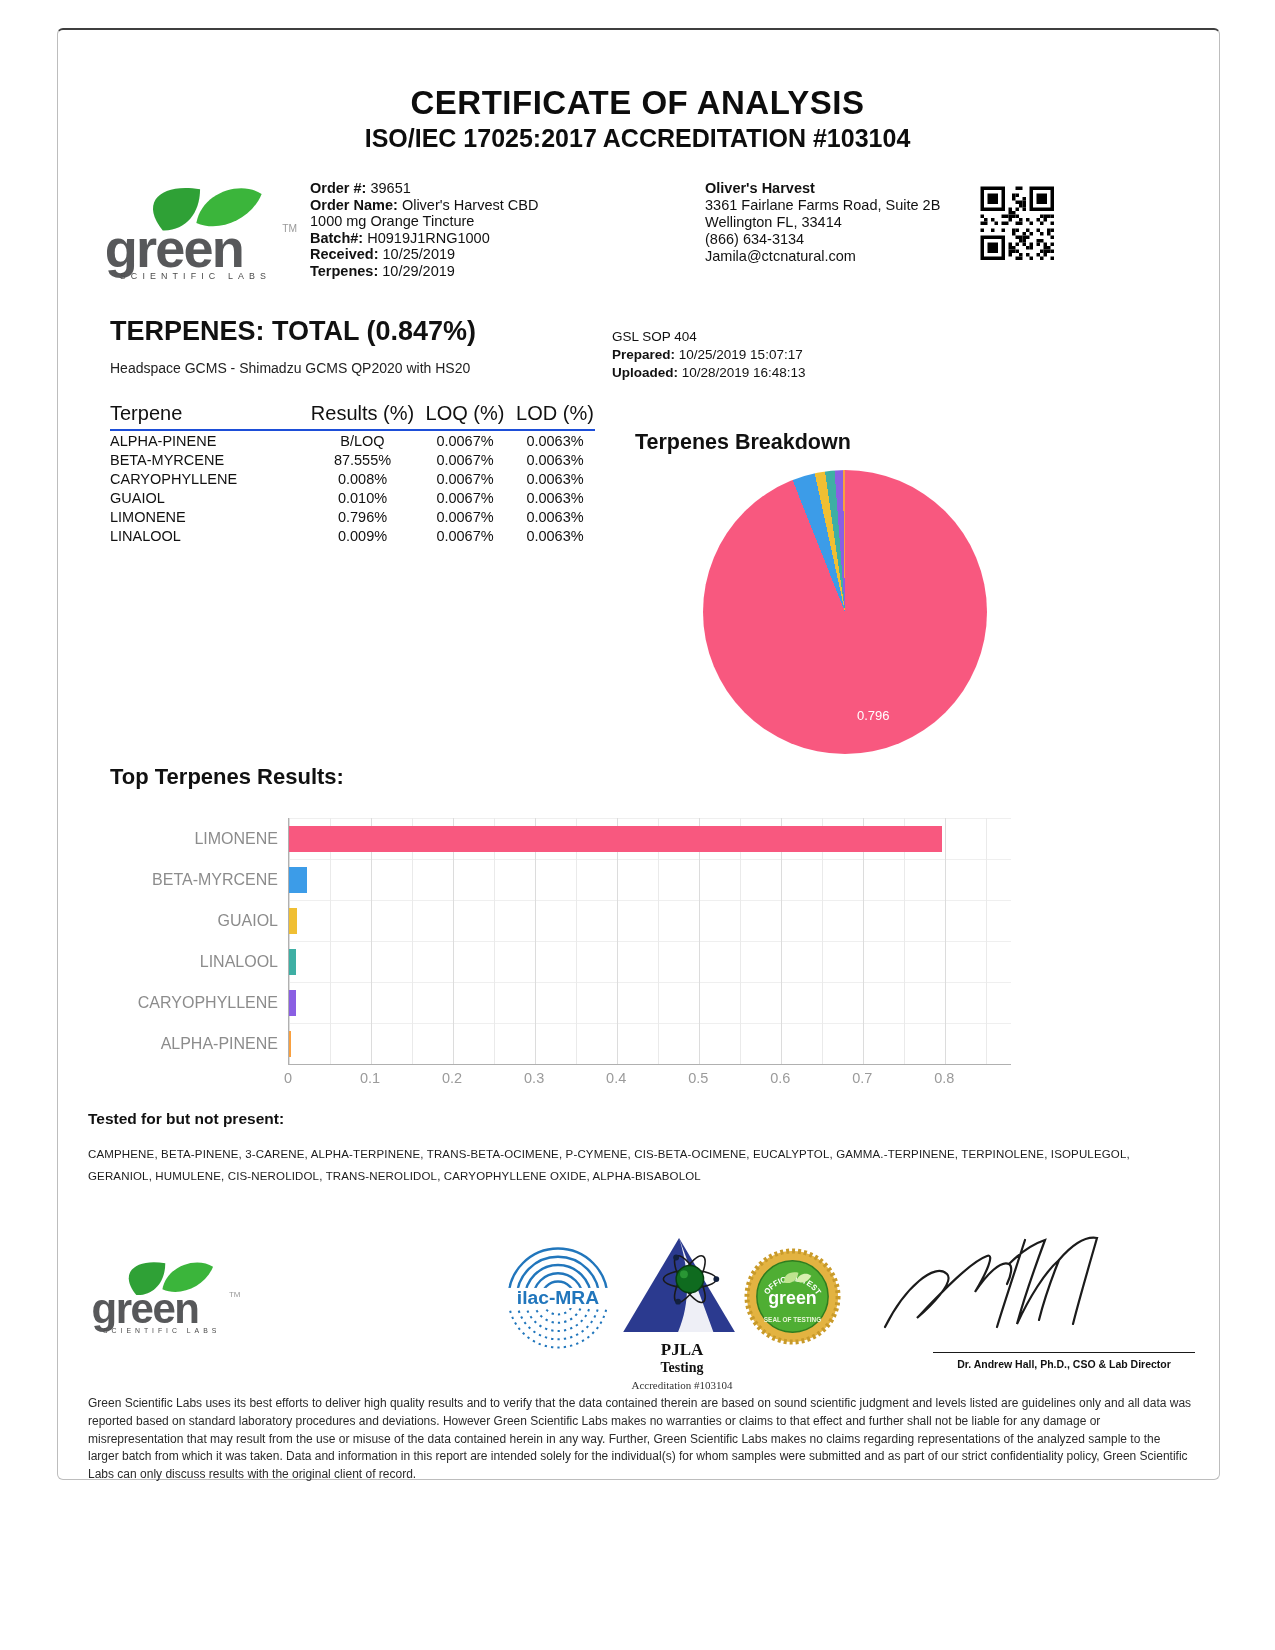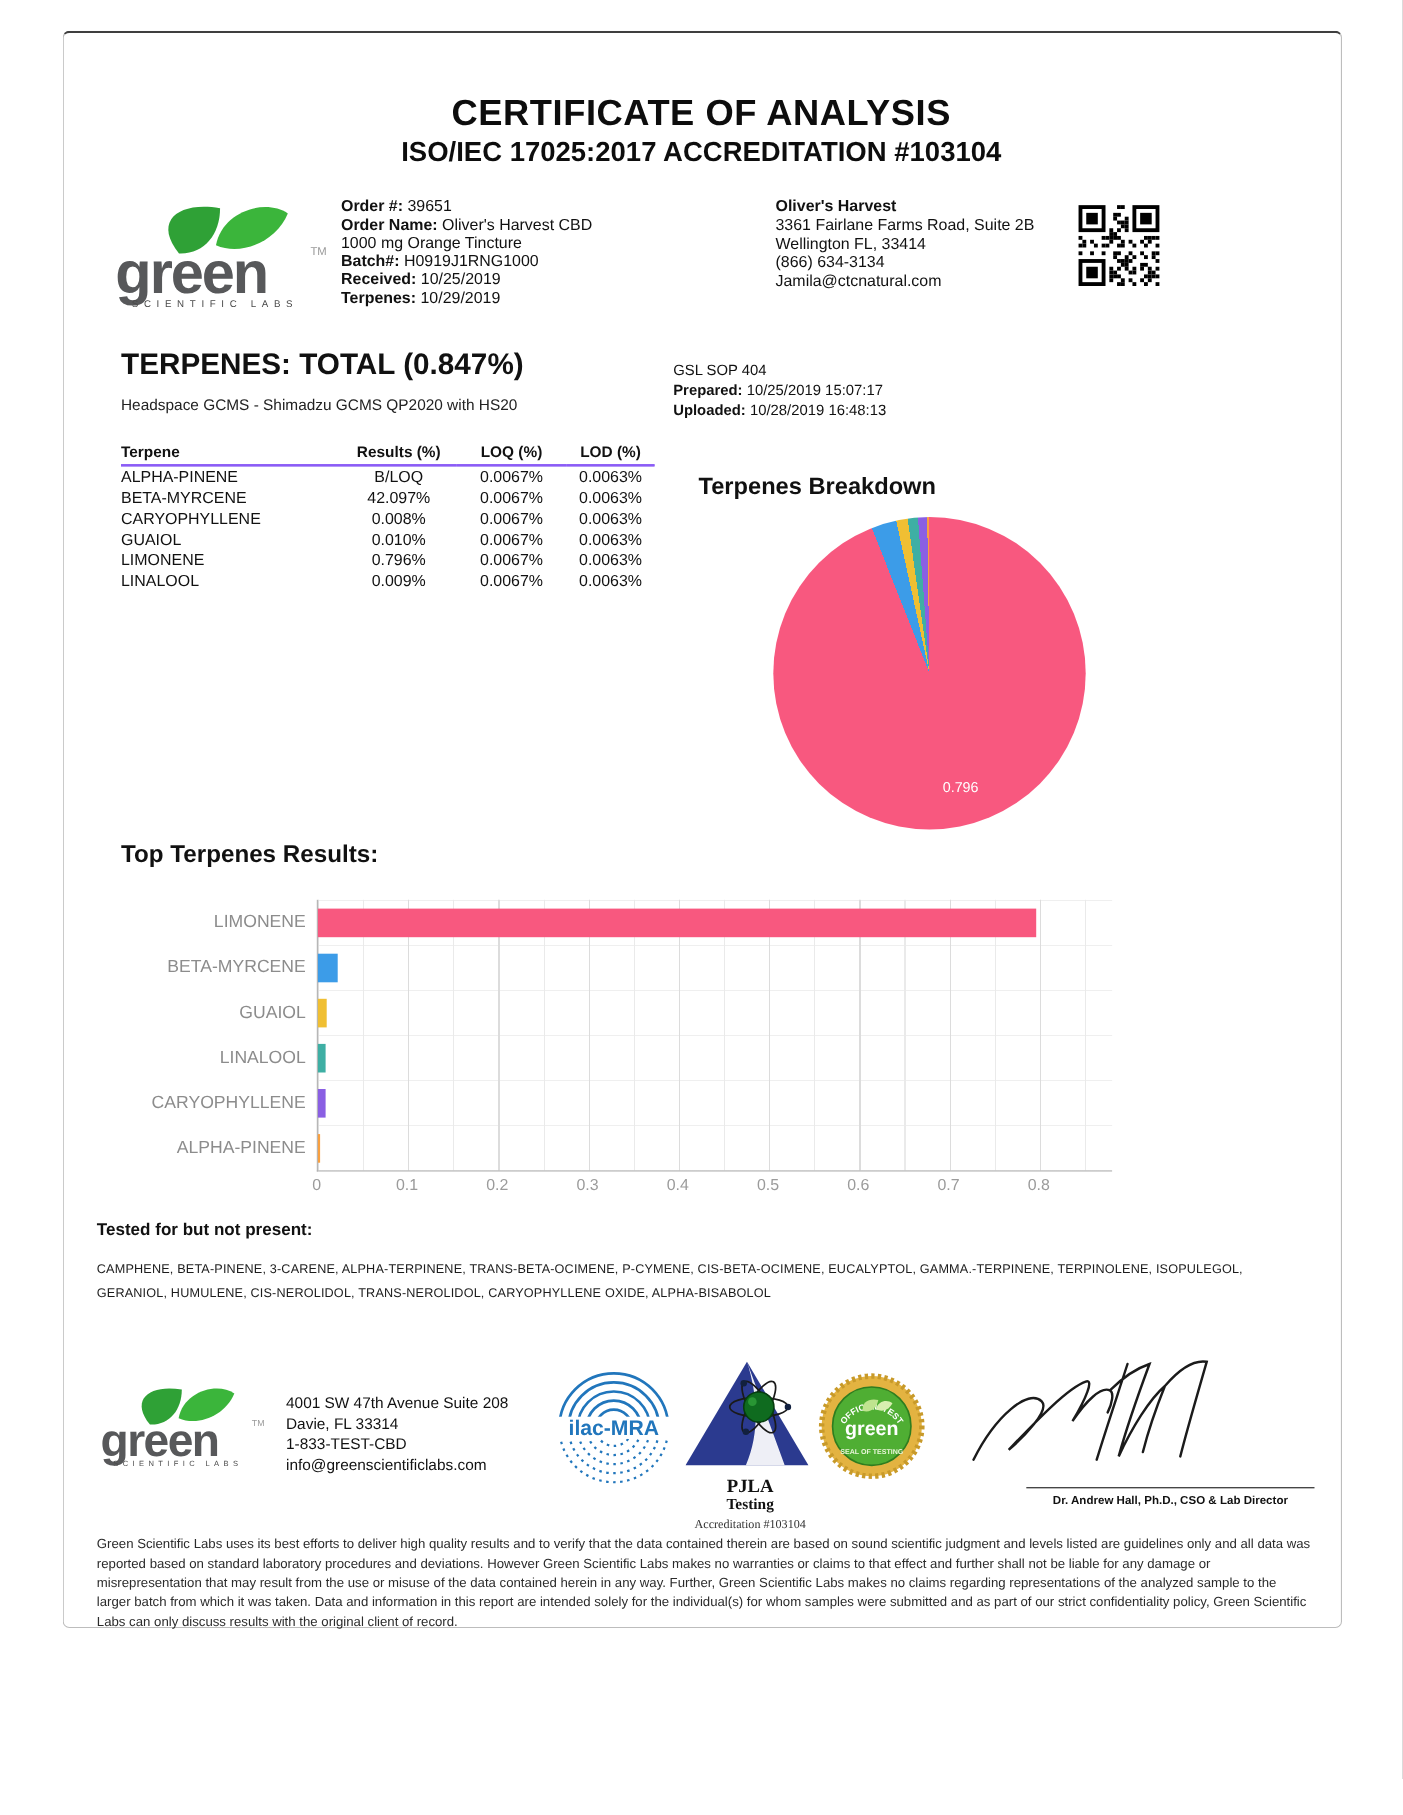--- a/index.html
+++ b/index.html
@@ -9,21 +9,21 @@
   .doc-subtitle{position:absolute;left:57px;top:124px;width:1161px;text-align:center;font-size:25px;font-weight:bold;color:#0d0d0d;}
   .logo-hd{position:absolute;left:103px;top:180px;width:196px;}
   .logo-ft{position:absolute;left:90px;top:1256px;width:152px;}
   .order{position:absolute;left:310px;top:180px;width:238px;font-size:14.5px;line-height:16.5px;}
   .client{position:absolute;left:705px;top:180px;width:260px;font-size:14.5px;line-height:17px;}
   .qr{position:absolute;left:978px;top:184px;width:79px;height:79px;}
   .sec-title{position:absolute;left:110px;top:316px;font-size:27px;font-weight:bold;}
   .sec-method{position:absolute;left:110px;top:360px;font-size:14px;color:#222;}
   .sop{position:absolute;left:612px;top:328px;font-size:13.5px;line-height:18px;}
   table.ttable{position:absolute;left:110px;top:402px;border-collapse:collapse;table-layout:fixed;font-size:14.5px;}
-  table.ttable th{font-size:14px;font-weight:bold;text-align:center;padding:0 0 4px 0;border-bottom:2px solid #8b5cf6;}
+  table.ttable th{font-size:20px;font-weight:normal;text-align:center;padding:0 0 4px 0;border-bottom:2px solid #1d4ed8;}
   table.ttable th:first-child{text-align:left;}
   table.ttable td{padding:1.5px 0;text-align:left;}
   table.ttable td.c{text-align:center;}
   .pie-title{position:absolute;left:635px;top:430px;font-size:21.5px;font-weight:bold;}
   .pie{position:absolute;left:703px;top:470px;width:284px;height:284px;border-radius:50%;}
   .pie-label{position:absolute;left:154px;top:238px;color:#fff;font-size:13px;}
   .bar-title{position:absolute;left:110px;top:764px;font-size:22px;font-weight:bold;}
   .barchart{position:absolute;left:130px;top:818px;width:890px;height:290px;}
   .bgrid{position:absolute;left:158px;top:0;width:722px;height:246px;border-left:1px solid #b0b0b0;border-bottom:1px solid #b0b0b0;
     background-image:
@@ -218,21 +218,21 @@
     </thead>
     <tbody>
         <tr>
           <td>ALPHA-PINENE</td>
           <td class="c">B/LOQ</td>
           <td class="c">0.0067%</td>
           <td class="c">0.0063%</td>
         </tr>
         <tr>
           <td>BETA-MYRCENE</td>
-          <td class="c">42.097%</td>
+          <td class="c">87.555%</td>
           <td class="c">0.0067%</td>
           <td class="c">0.0063%</td>
         </tr>
         <tr>
           <td>CARYOPHYLLENE</td>
           <td class="c">0.008%</td>
           <td class="c">0.0067%</td>
           <td class="c">0.0063%</td>
         </tr>
         <tr>
@@ -307,26 +307,20 @@
   <div class="tested-body">CAMPHENE, BETA-PINENE, 3-CARENE, ALPHA-TERPINENE, TRANS-BETA-OCIMENE, P-CYMENE, CIS-BETA-OCIMENE, EUCALYPTOL, GAMMA.-TERPINENE, TERPINOLENE, ISOPULEGOL, GERANIOL, HUMULENE, CIS-NEROLIDOL, TRANS-NEROLIDOL, CARYOPHYLLENE OXIDE, ALPHA-BISABOLOL</div>
 
   <svg class="logo-ft" viewBox="0 0 210 110">
     <path d="M64,54 C38,22 64,3 104,10 C104,36 88,55 64,54 Z" fill="#2FA136"></path>
     <path d="M100,46 C106,13 148,0 170,15 C159,42 125,57 100,46 Z" fill="#3BB53B"></path>
     <text x="2" y="93" font-size="58" font-weight="bold" fill="#57585A" letter-spacing="-2">green</text>
     <text x="192" y="56" font-size="11" fill="#999">TM</text>
     <text x="18" y="106" font-size="9.5" letter-spacing="5.5" fill="#4a4a4a">SCIENTIFIC LABS</text>
   </svg>
 
-  <div class="ft-address">
-    <div>4001 SW 47th Avenue Suite 208</div>
-    <div>Davie, FL 33314</div>
-    <div>1-833-TEST-CBD</div>
-    <div>info@greenscientificlabs.com</div>
-  </div>
 
   <svg class="ilac" viewBox="0 0 120 120">
     <g stroke="#2176BC" fill="none" stroke-width="2.6">
       <path d="M42,60 A18,18 0 0 1 78,60"></path>
       <path d="M33,60 A27,27 0 0 1 87,60"></path>
       <path d="M24,60 A36,36 0 0 1 96,60"></path>
       <path d="M15,60 A45,45 0 0 1 105,60"></path>
       <path d="M6,60 A54,54 0 0 1 114,60"></path>
     </g>
     <g stroke="#2176BC" fill="none" stroke-width="2.2" stroke-dasharray="2.5 4.5">

